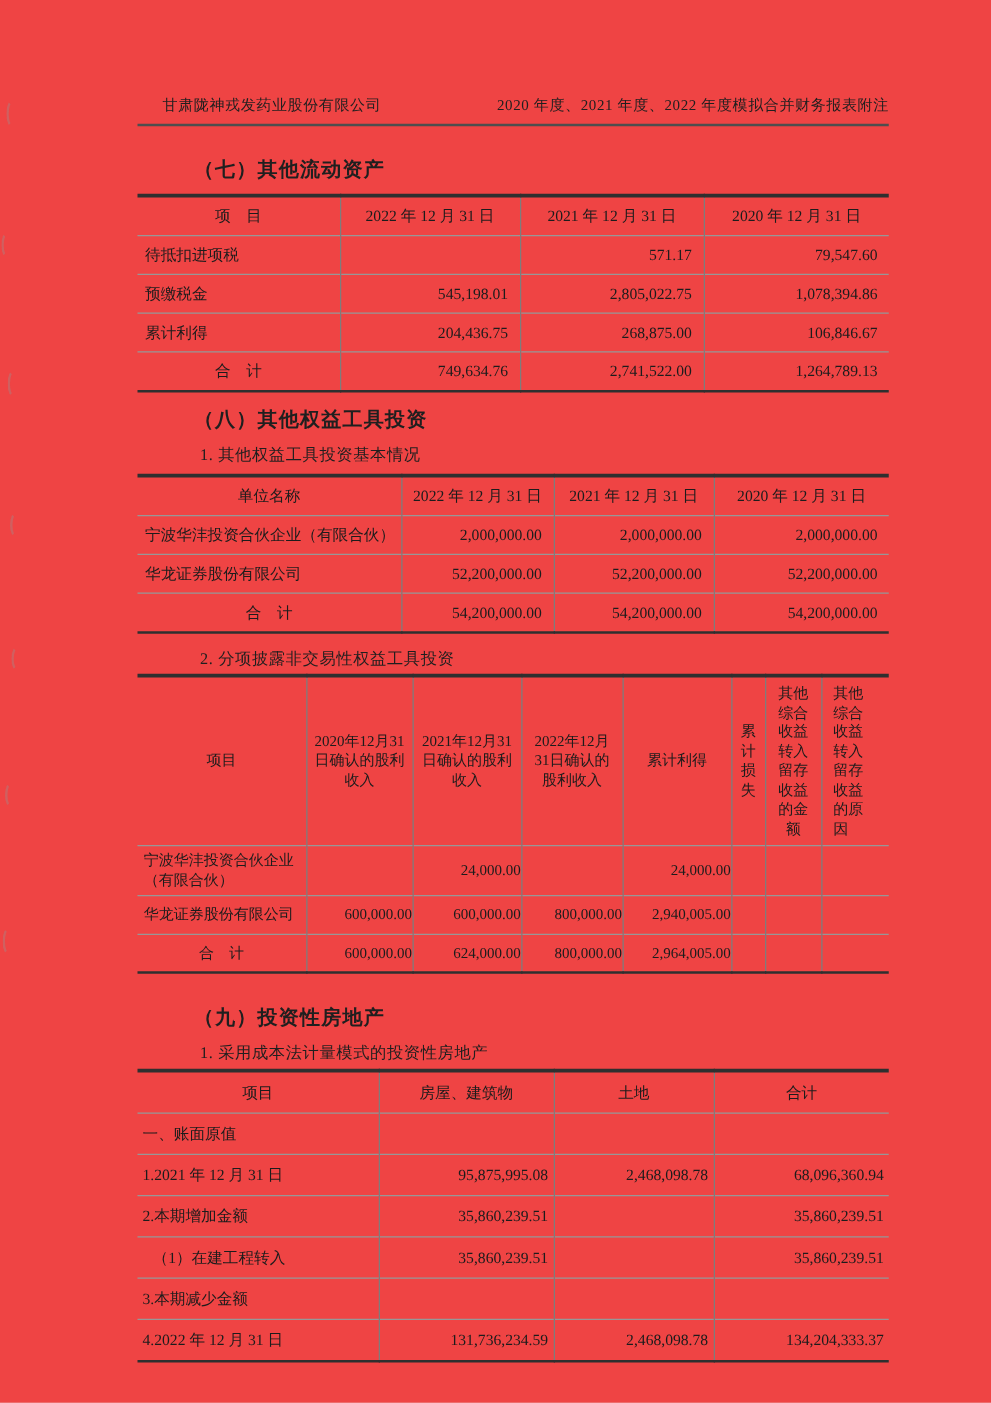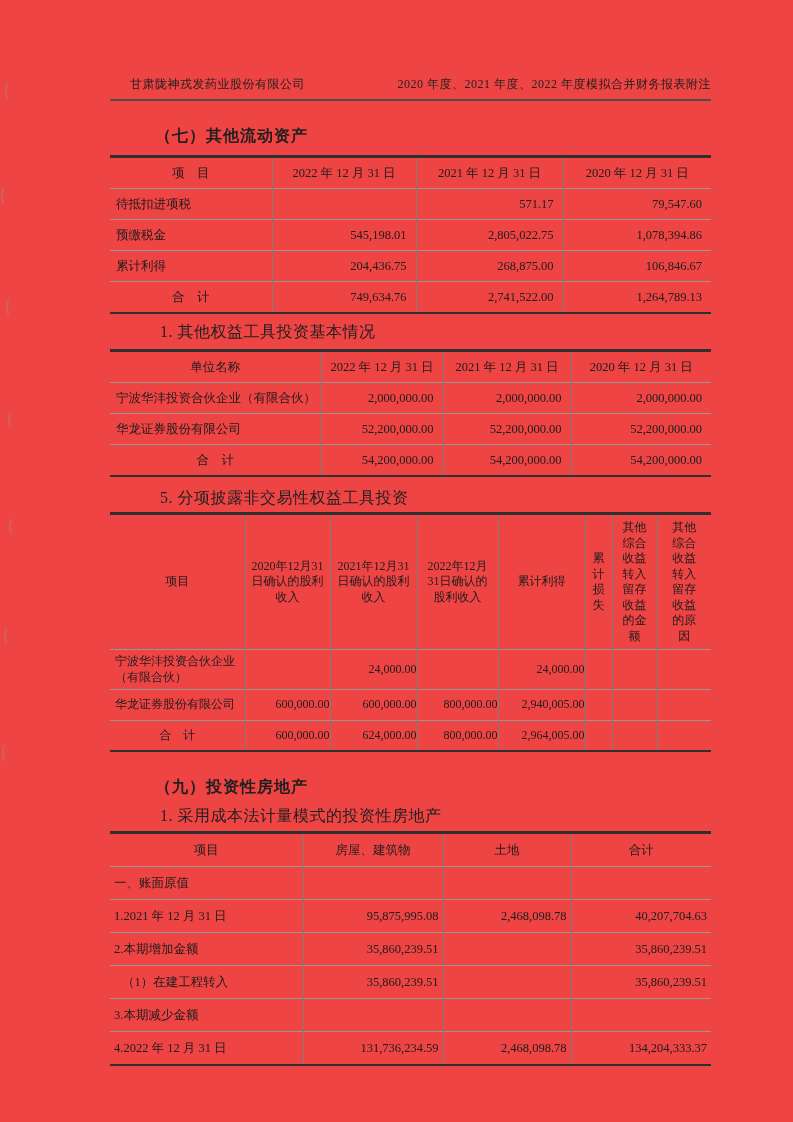--- a/index.html
+++ b/index.html
@@ -5,41 +5,41 @@
   * { margin:0; padding:0; box-sizing:border-box; }
   body { background:#e8e8e8; font-family:"Liberation Serif","DejaVu Serif",serif; }
   .page { position:relative; width:793px; height:1122px; background:#ef4444; overflow:hidden; color:#1f1f1f; }
   .content { position:absolute; left:110px; top:0; width:601px; }
 
   .doc-header { display:flex; justify-content:space-between; align-items:flex-end;
     margin-top:76px; padding:0 0 7px 20px; border-bottom:2px solid #4e4e4e;
     font-size:12px; line-height:16px; letter-spacing:0.5px; }
 
   .sec-title { font-weight:bold; font-size:16px; margin:25px 0 0 45px; letter-spacing:1px; }
-  .sub-title { font-size:16px; margin:8px 0 0 50px; letter-spacing:0.5px; }
+  .sub-title { font-size:13px; margin:8px 0 0 50px; letter-spacing:0.5px; }
 
   table { border-collapse:collapse; table-layout:fixed; width:601px;
     border-top:3px solid #2f2f2f; border-bottom:2px solid #2f2f2f;
     font-size:12.5px; color:#1c1c1c; }
   td { border-left:1px solid #7d7d7d; border-top:1px solid #979797;
     vertical-align:middle; padding:7px 4px; line-height:16px; overflow:hidden; }
   td:first-child { border-left:none; }
   tr:first-child td { border-top:none; }
 
   .hd  { text-align:center; }
   .lbl { text-align:left; padding-left:6px; }
   .num { text-align:right; padding-right:9px; }
   .ctr { text-align:center; }
 
   .t1 { margin-top:8px; }
   .t2 { margin-top:6px; }
   .t3 { margin-top:3px; font-size:12px; }
   .t3 td { line-height:15.5px;margin-left:16px; }
   .t3 .hd3  { text-align:center; padding:5px 6px; }
-  .t3 .hd3w { text-align:center; padding:4px 9px; }
+  .t3 .hd3w { text-align:left; padding:4px 9px; }
   .t3 .lbl3 { text-align:left; padding:4px 2px 4px 5px; }
   .t3 .num3 { text-align:right; padding:7px 0; }
   .t4 { margin-top:4px; }
   .t4 td { padding:8px 4px; }
 
   .artifact { position:absolute; border:2px solid transparent;
     border-left-color:rgba(150,150,150,0.35); border-radius:50%; }
 </style>
 </head>
 <body>
@@ -97,20 +97,21 @@
       </tr>
       <tr>
         <td class="ctr">合　计</td>
         <td class="num">749,634.76</td>
         <td class="num">2,741,522.00</td>
         <td class="num">1,264,789.13</td>
       </tr>
     </tbody>
       </table>
 
+    <div class="sec-title" style="margin-top:12px;">（八）其他权益工具投资</div>
     <div class="sub-title">1. 其他权益工具投资基本情况</div>
 
     <table class="t2">
       <colgroup>
           <col style="width:211px">
           <col style="width:122px">
           <col style="width:128px">
           <col style="width:140px">
         </colgroup>
       <tbody>
@@ -134,21 +135,21 @@
       </tr>
       <tr>
         <td class="ctr">合　计</td>
         <td class="num">54,200,000.00</td>
         <td class="num">54,200,000.00</td>
         <td class="num">54,200,000.00</td>
       </tr>
     </tbody>
       </table>
 
-    <div class="sub-title" style="margin-top:11px;">5. 分项披露非交易性权益工具投资</div>
+    <div class="sub-title" style="margin-top:11px;">2. 分项披露非交易性权益工具投资</div>
 
     <table class="t3">
       <colgroup>
           <col style="width:135px">
           <col style="width:85px">
           <col style="width:87px">
           <col style="width:81px">
           <col style="width:87px">
           <col style="width:27px">
           <col style="width:45px">
@@ -218,21 +219,21 @@
       <tr>
         <td class="lbl">一、账面原值</td>
         <td class="num"></td>
         <td class="num"></td>
         <td class="num"></td>
       </tr>
       <tr>
         <td class="lbl">1.2021 年 12 月 31 日</td>
         <td class="num">95,875,995.08</td>
         <td class="num">2,468,098.78</td>
-        <td class="num">40,207,704.63</td>
+        <td class="num">68,096,360.94</td>
       </tr>
       <tr>
         <td class="lbl">2.本期增加金额</td>
         <td class="num">35,860,239.51</td>
         <td class="num"></td>
         <td class="num">35,860,239.51</td>
       </tr>
       <tr>
         <td class="lbl" style="padding-left:12px;">（1）在建工程转入</td>
         <td class="num">35,860,239.51</td>

